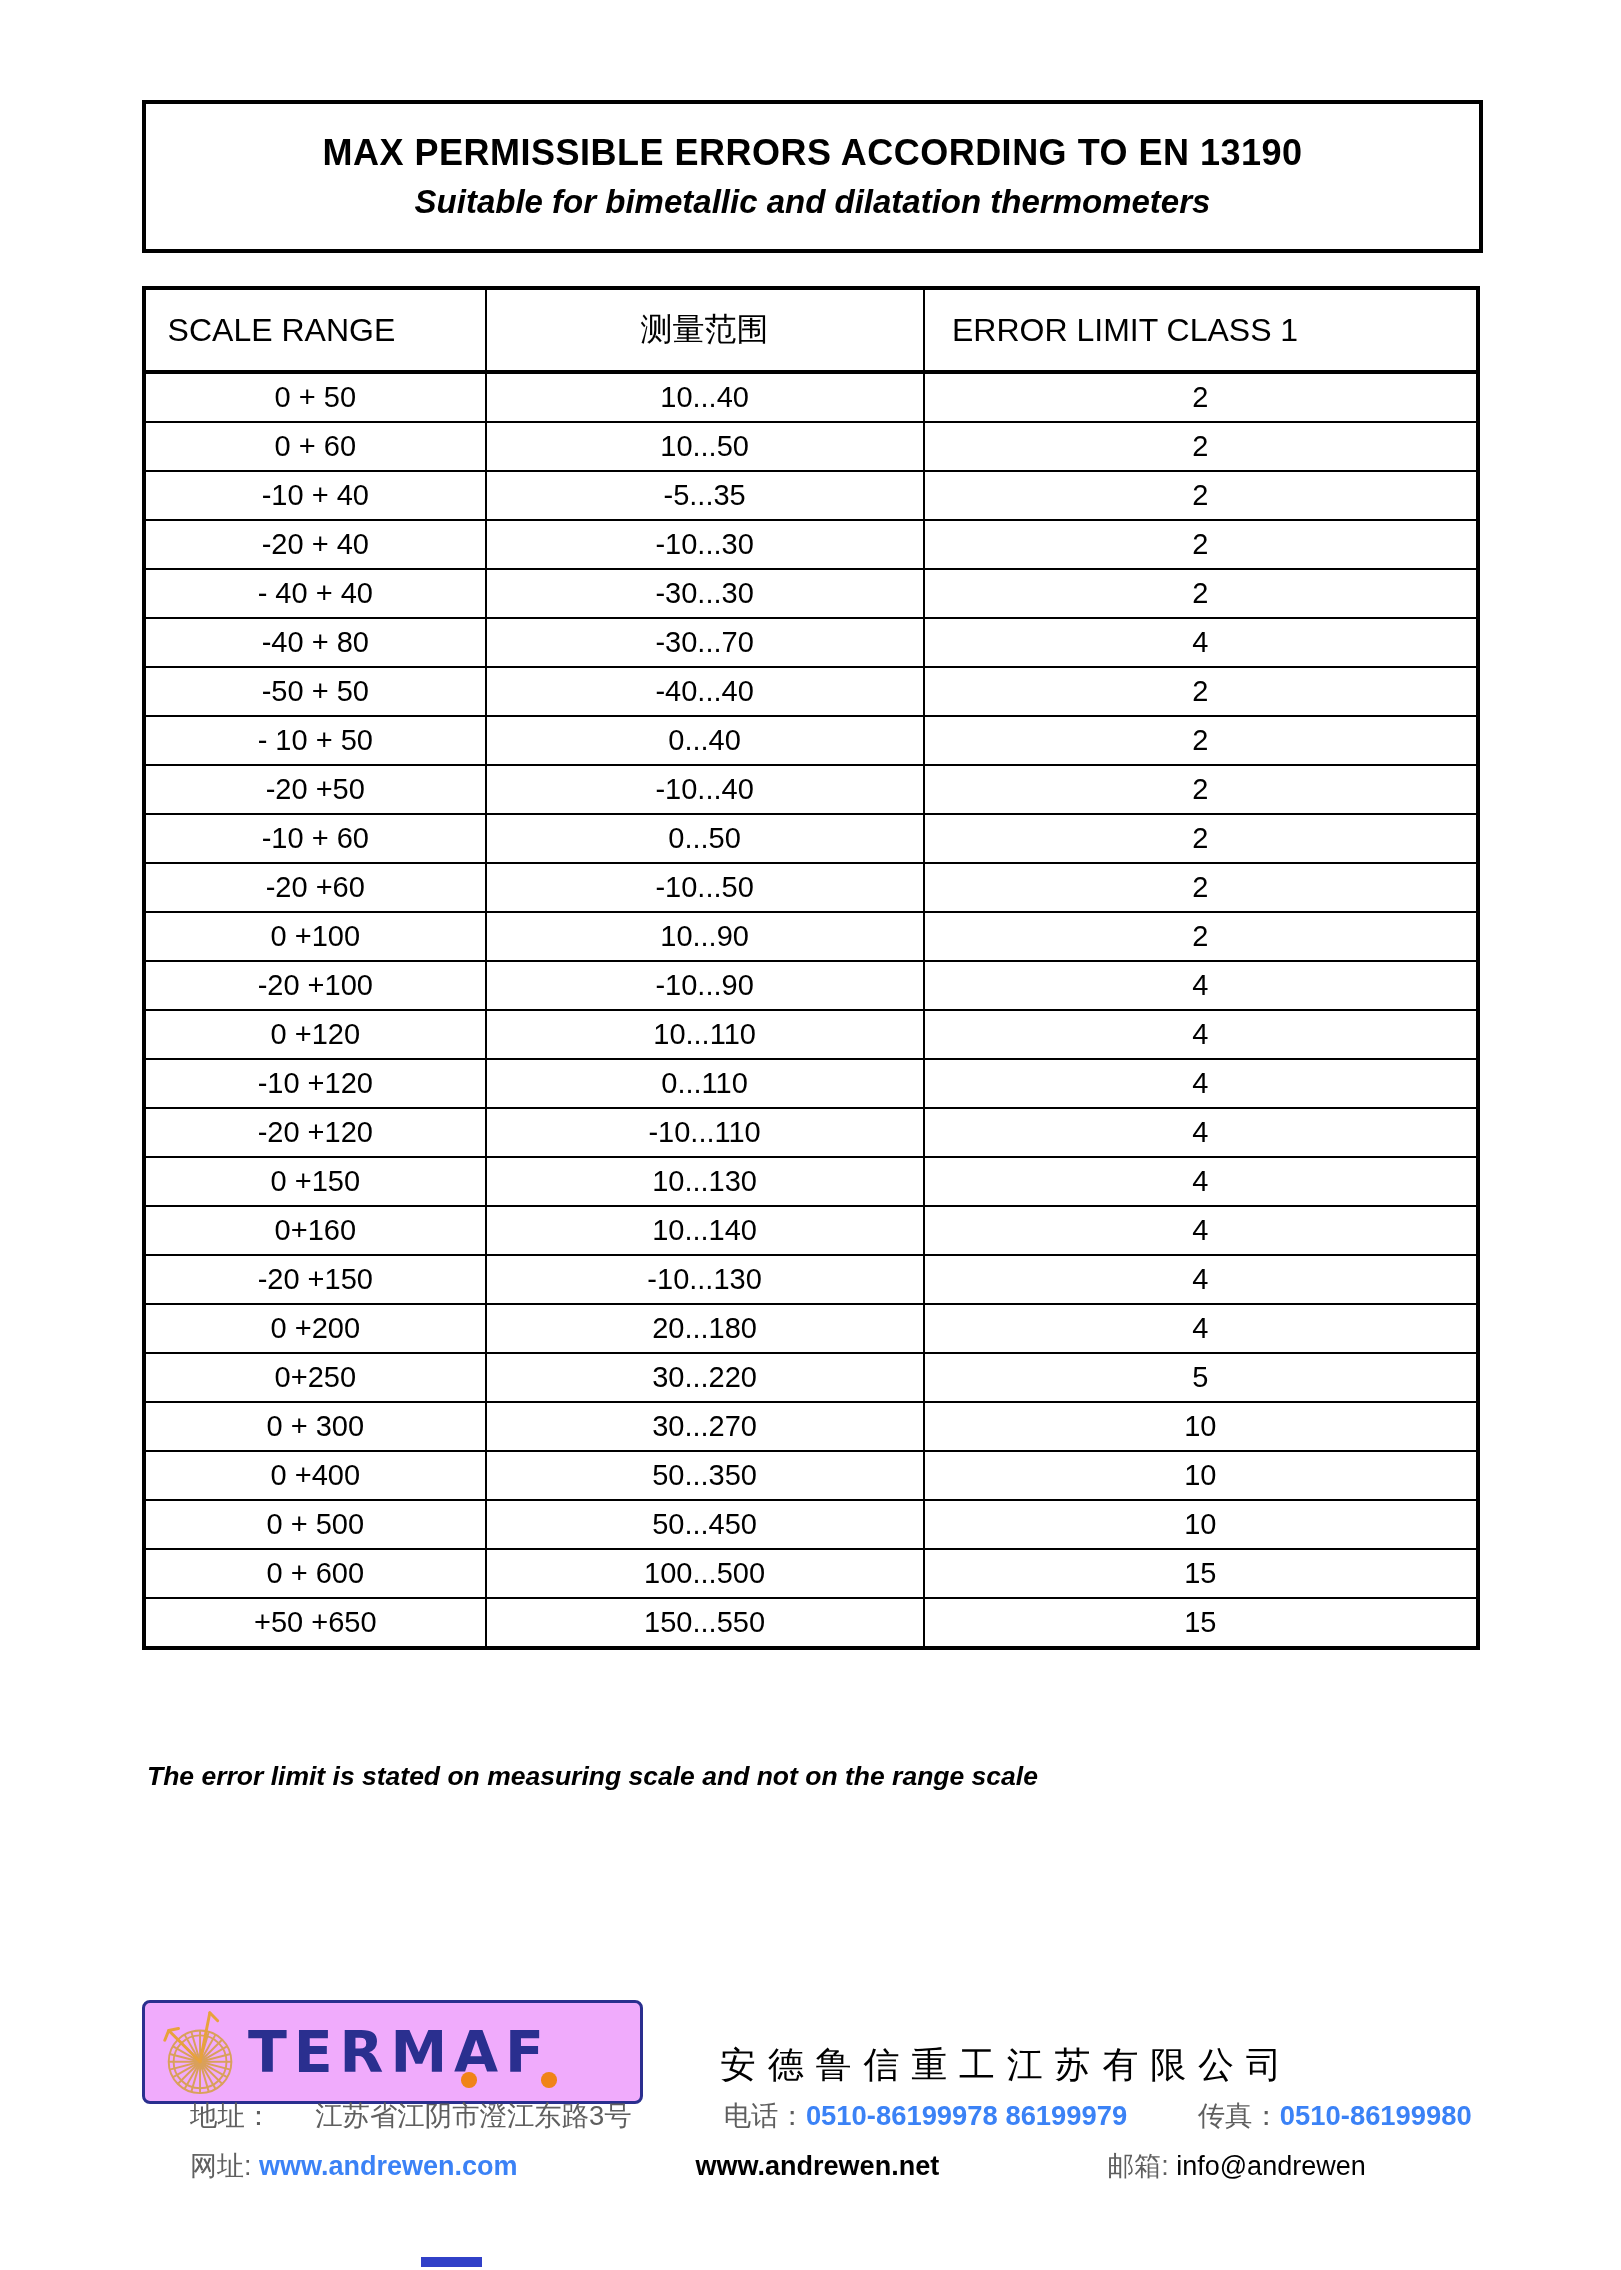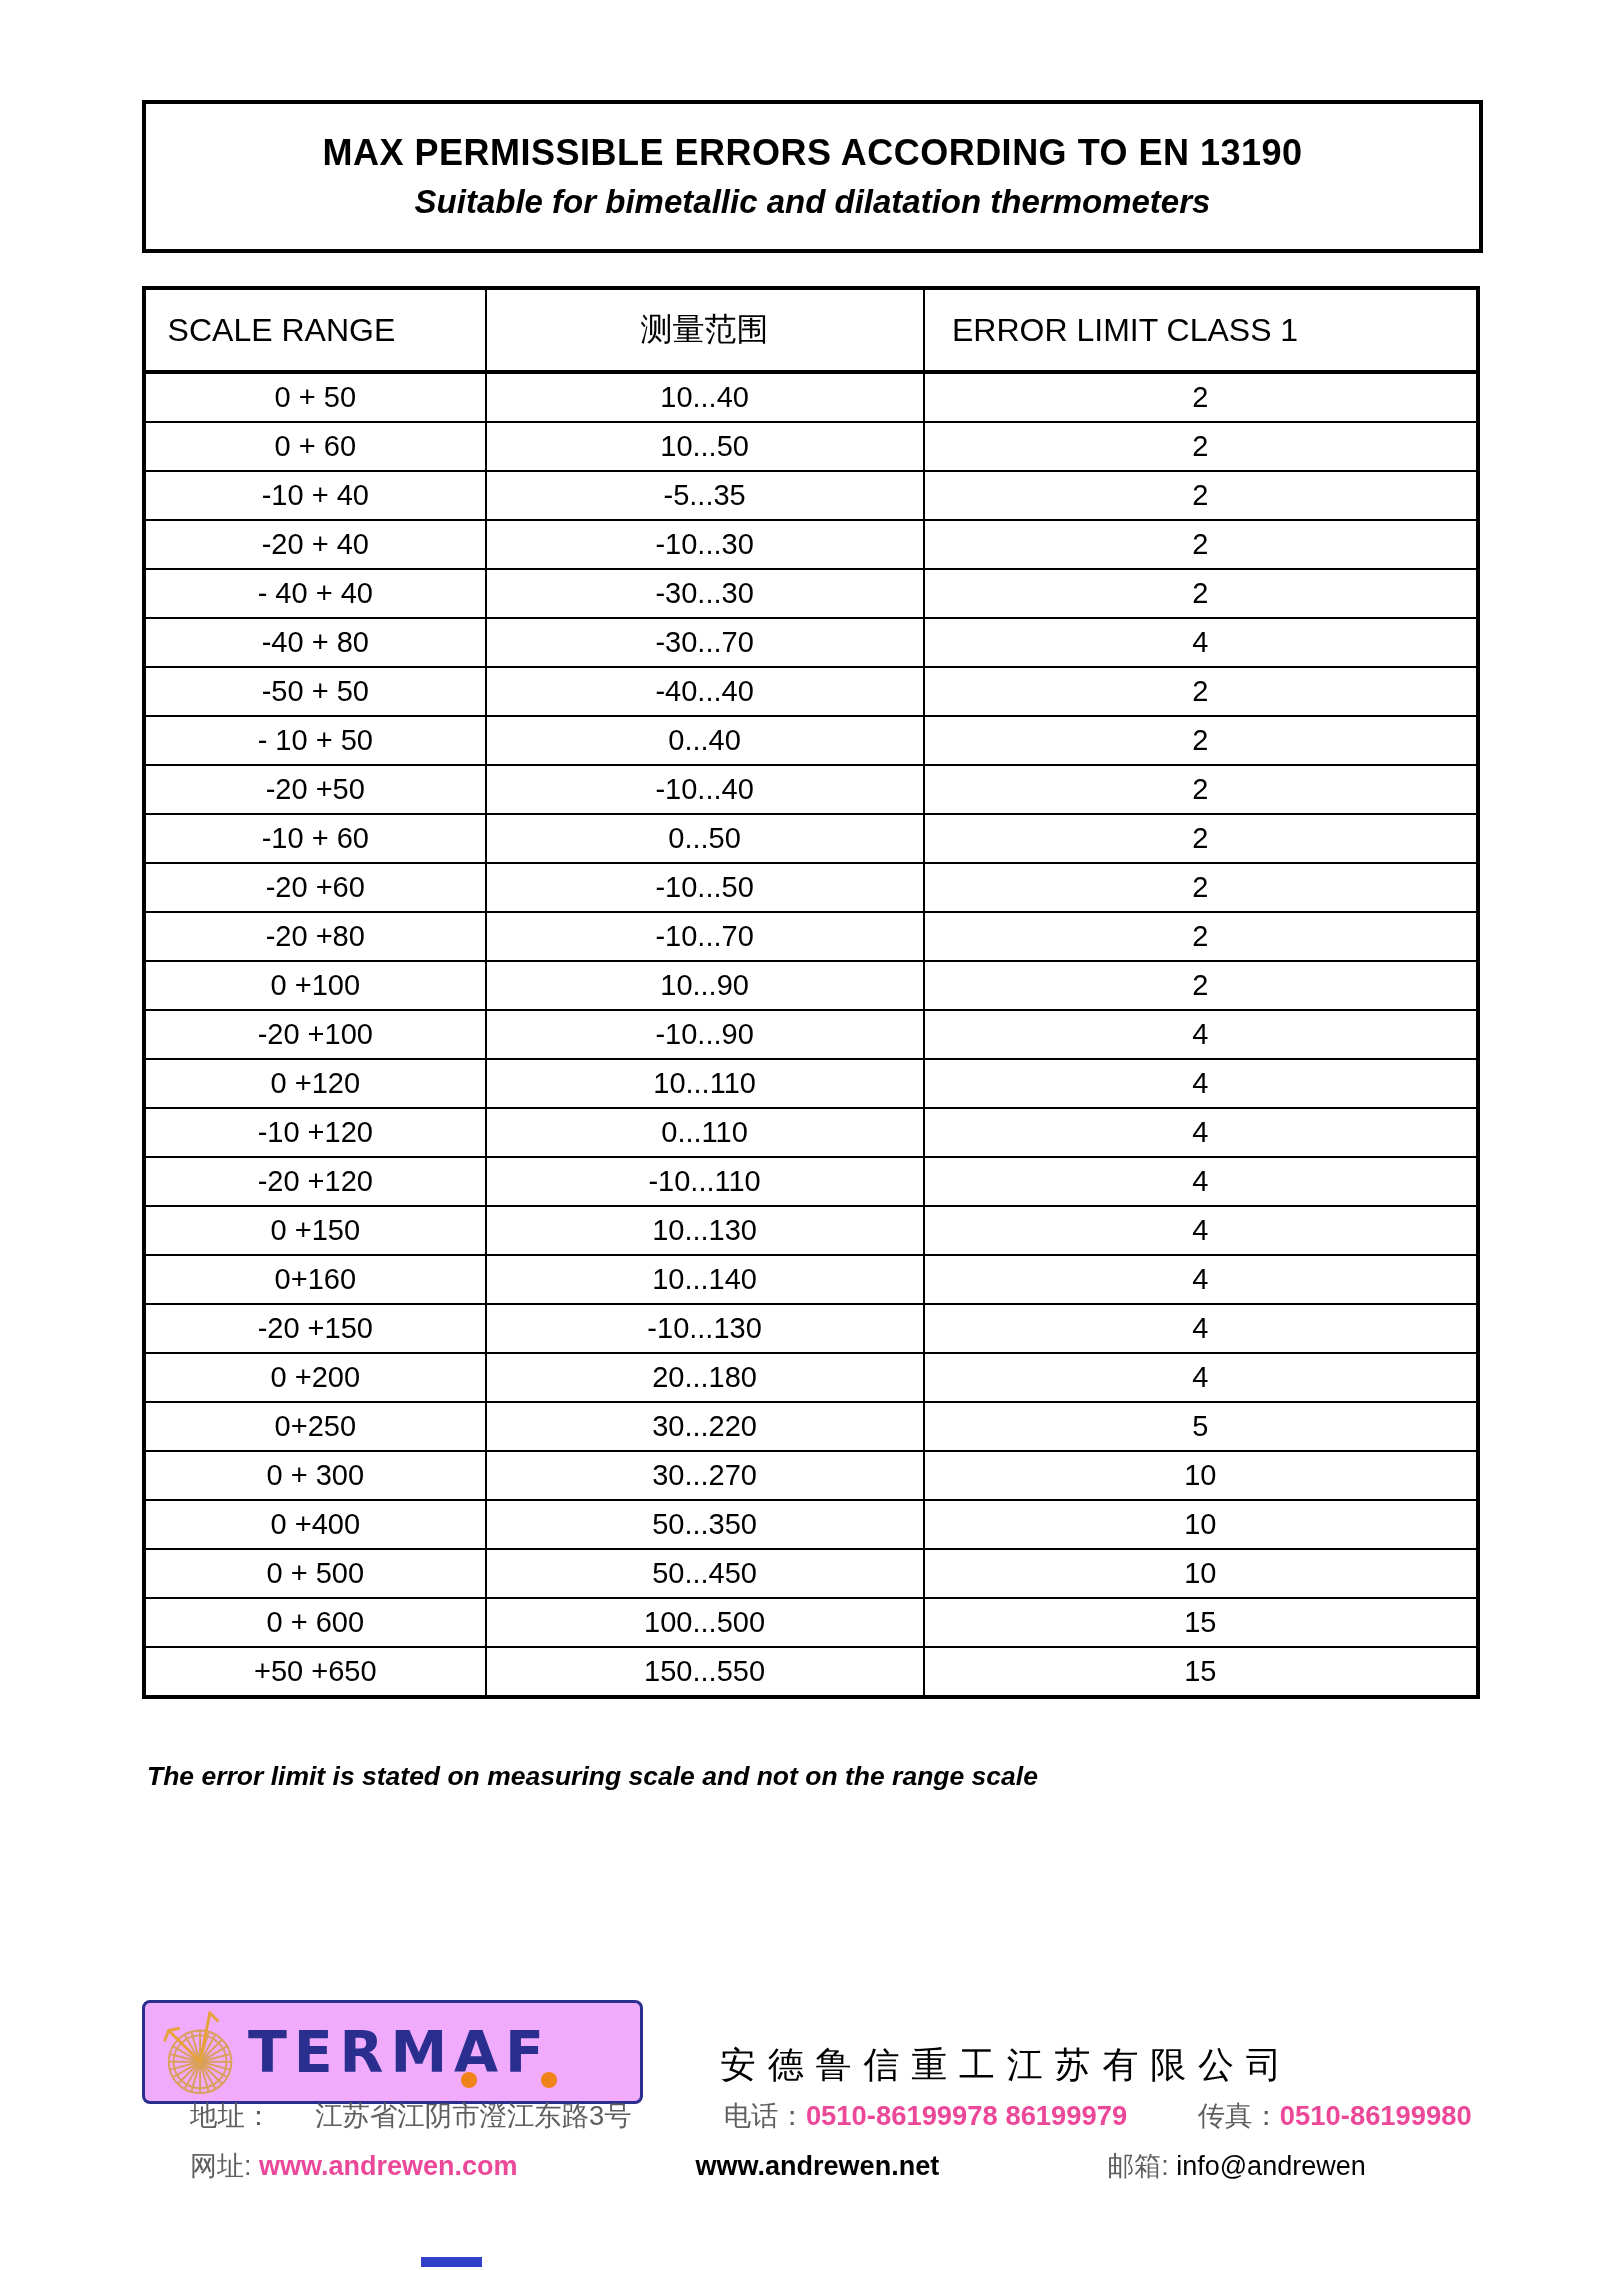--- a/index.html
+++ b/index.html
@@ -46,21 +46,21 @@
   .dot-m{left:316px;top:69px;}
   .dot-a{left:396px;top:69px;}
   .company-cn{
     position:absolute;left:720px;top:2041px;width:608px;
     font-size:36px;letter-spacing:11.8px;white-space:nowrap;color:#000;
   }
   .contact-line{position:absolute;white-space:nowrap;font-size:27.4px;}
   .line-addr{left:147px;top:2098px;}
   .line-web{left:147px;top:2148px;font-size:27px;}
   .lbl{color:#5f5f5f;margin-left:43px;}
-  .val-bold{font-weight:bold;color:#ec4899;}
+  .val-bold{font-weight:bold;color:#3b82f6;}
   .val-med{font-weight:600;color:#000;}
   .val-reg{font-weight:500;color:#000;}
   .sp-lg{display:inline-block;width:49px;}
   .sp-md{display:inline-block;width:27.4px;}
   .sp-web1{display:inline-block;width:178px;}
   .sp-web2{display:inline-block;width:125px;}
   .bottom-mark{
     position:absolute;left:421px;top:2257px;width:61px;height:9.8px;background:#3140c8;
   }
 </style>
@@ -128,25 +128,20 @@
           <td>2</td>
         </tr>
         <tr>
           <td>-10 + 60</td>
           <td>0...50</td>
           <td>2</td>
         </tr>
         <tr>
           <td>-20 +60</td>
           <td>-10...50</td>
-          <td>2</td>
-        </tr>
-        <tr>
-          <td>-20 +80</td>
-          <td>-10...70</td>
           <td>2</td>
         </tr>
         <tr>
           <td>0 +100</td>
           <td>10...90</td>
           <td>2</td>
         </tr>
         <tr>
           <td>-20 +100</td>
           <td>-10...90</td>

